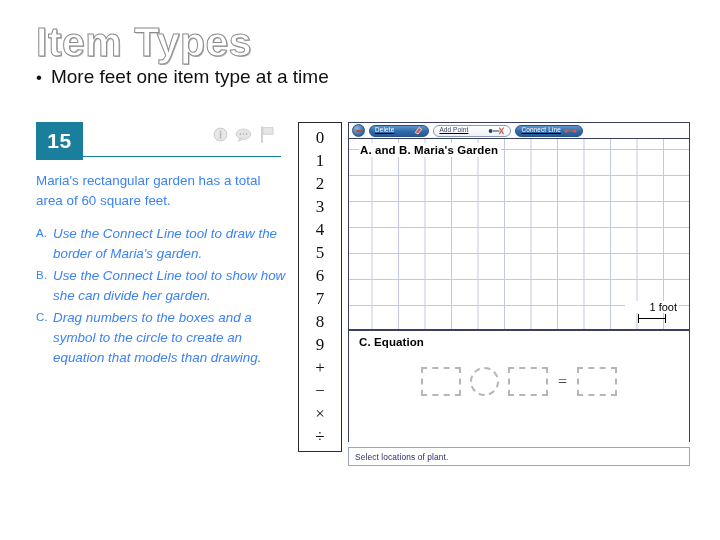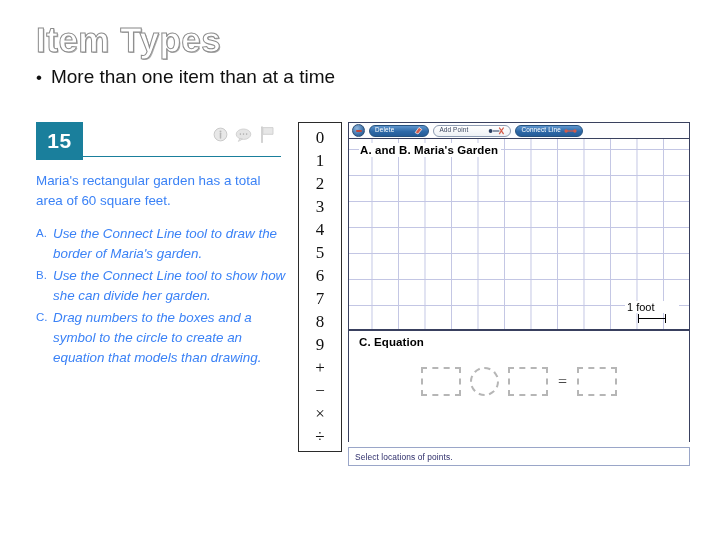--- a/index.html
+++ b/index.html
@@ -13,21 +13,21 @@
     font-family: "Liberation Sans", sans-serif;
     overflow: hidden;
     position: relative;
   }
 
   
   #slide-title {
     position: absolute;
     left: 36px;
     top: 22px;
-    font-size: 35px;
+    font-size: 41px;
     font-weight: bold;
     letter-spacing: 0.5px;
     color: #ffffff;
     -webkit-text-stroke: 1px #8c8c8c;
     text-shadow: 1px 1px 0 #b0b0b0;
     line-height: 1;
     white-space: nowrap;
   }
   #bullet-row {
     position: absolute;
@@ -142,20 +142,21 @@
   
   #tool-pane {
     position: absolute;
     left: 312px;
     top: 0;
     width: 342px;
     height: 320px;
     border: 1.3px solid #39405f;
     background: #c4b5fd;
     box-sizing: border-box;
+    text-decoration: underline;
   }
 
   #toolbar {
     height: 15px;
     border-bottom: 1.3px solid #39405f;
     background: #fdfdff;
     display: flex;
     align-items: center;
     padding: 0 3px;
     gap: 4px;
@@ -226,21 +227,21 @@
     background: #ffffff;
     padding: 1px 3px 1px 1px;
     letter-spacing: 0.1px;
     white-space: nowrap;
   }
   #scale-key {
     position: absolute;
     right: 10px;
     bottom: 7px;
     width: 54px;
-    text-align: left;
+    text-align: right;
   }
   #scale-label {
     font-size: 11px;
     color: #000000;
     background: #ffffff;
     line-height: 1.1;
     padding: 0 2px;
     white-space: nowrap;
   }
   #scale-bar {
@@ -328,21 +329,21 @@
     white-space: nowrap;
   }
 </style>
 </head>
 <body>
 
 <div id="slide-title">Item Types</div>
 
 <div id="bullet-row">
   <span class="bullet-dot">•</span>
-  <span>More than one item than at a time</span>
+  <span>More feet one item type at a time</span>
 </div>
 
 <div id="item-frame">
 
   <div id="question-pane">
 
     <div id="question-header">
       <div id="question-number">15</div>
 
       <div id="header-icons">
@@ -459,16 +460,16 @@
         <span class="drop-box"></span>
         <span class="drop-circle"></span>
         <span class="drop-box"></span>
         <span class="eq-sign">=</span>
         <span class="drop-box"></span>
       </div>
     </div>
   </div>
 
   <div id="status-bar">
-    <span id="status-text">Select locations of points.</span>
+    <span id="status-text">Select locations of plant.</span>
   </div>
 
 </div>
 
 </body></html>

